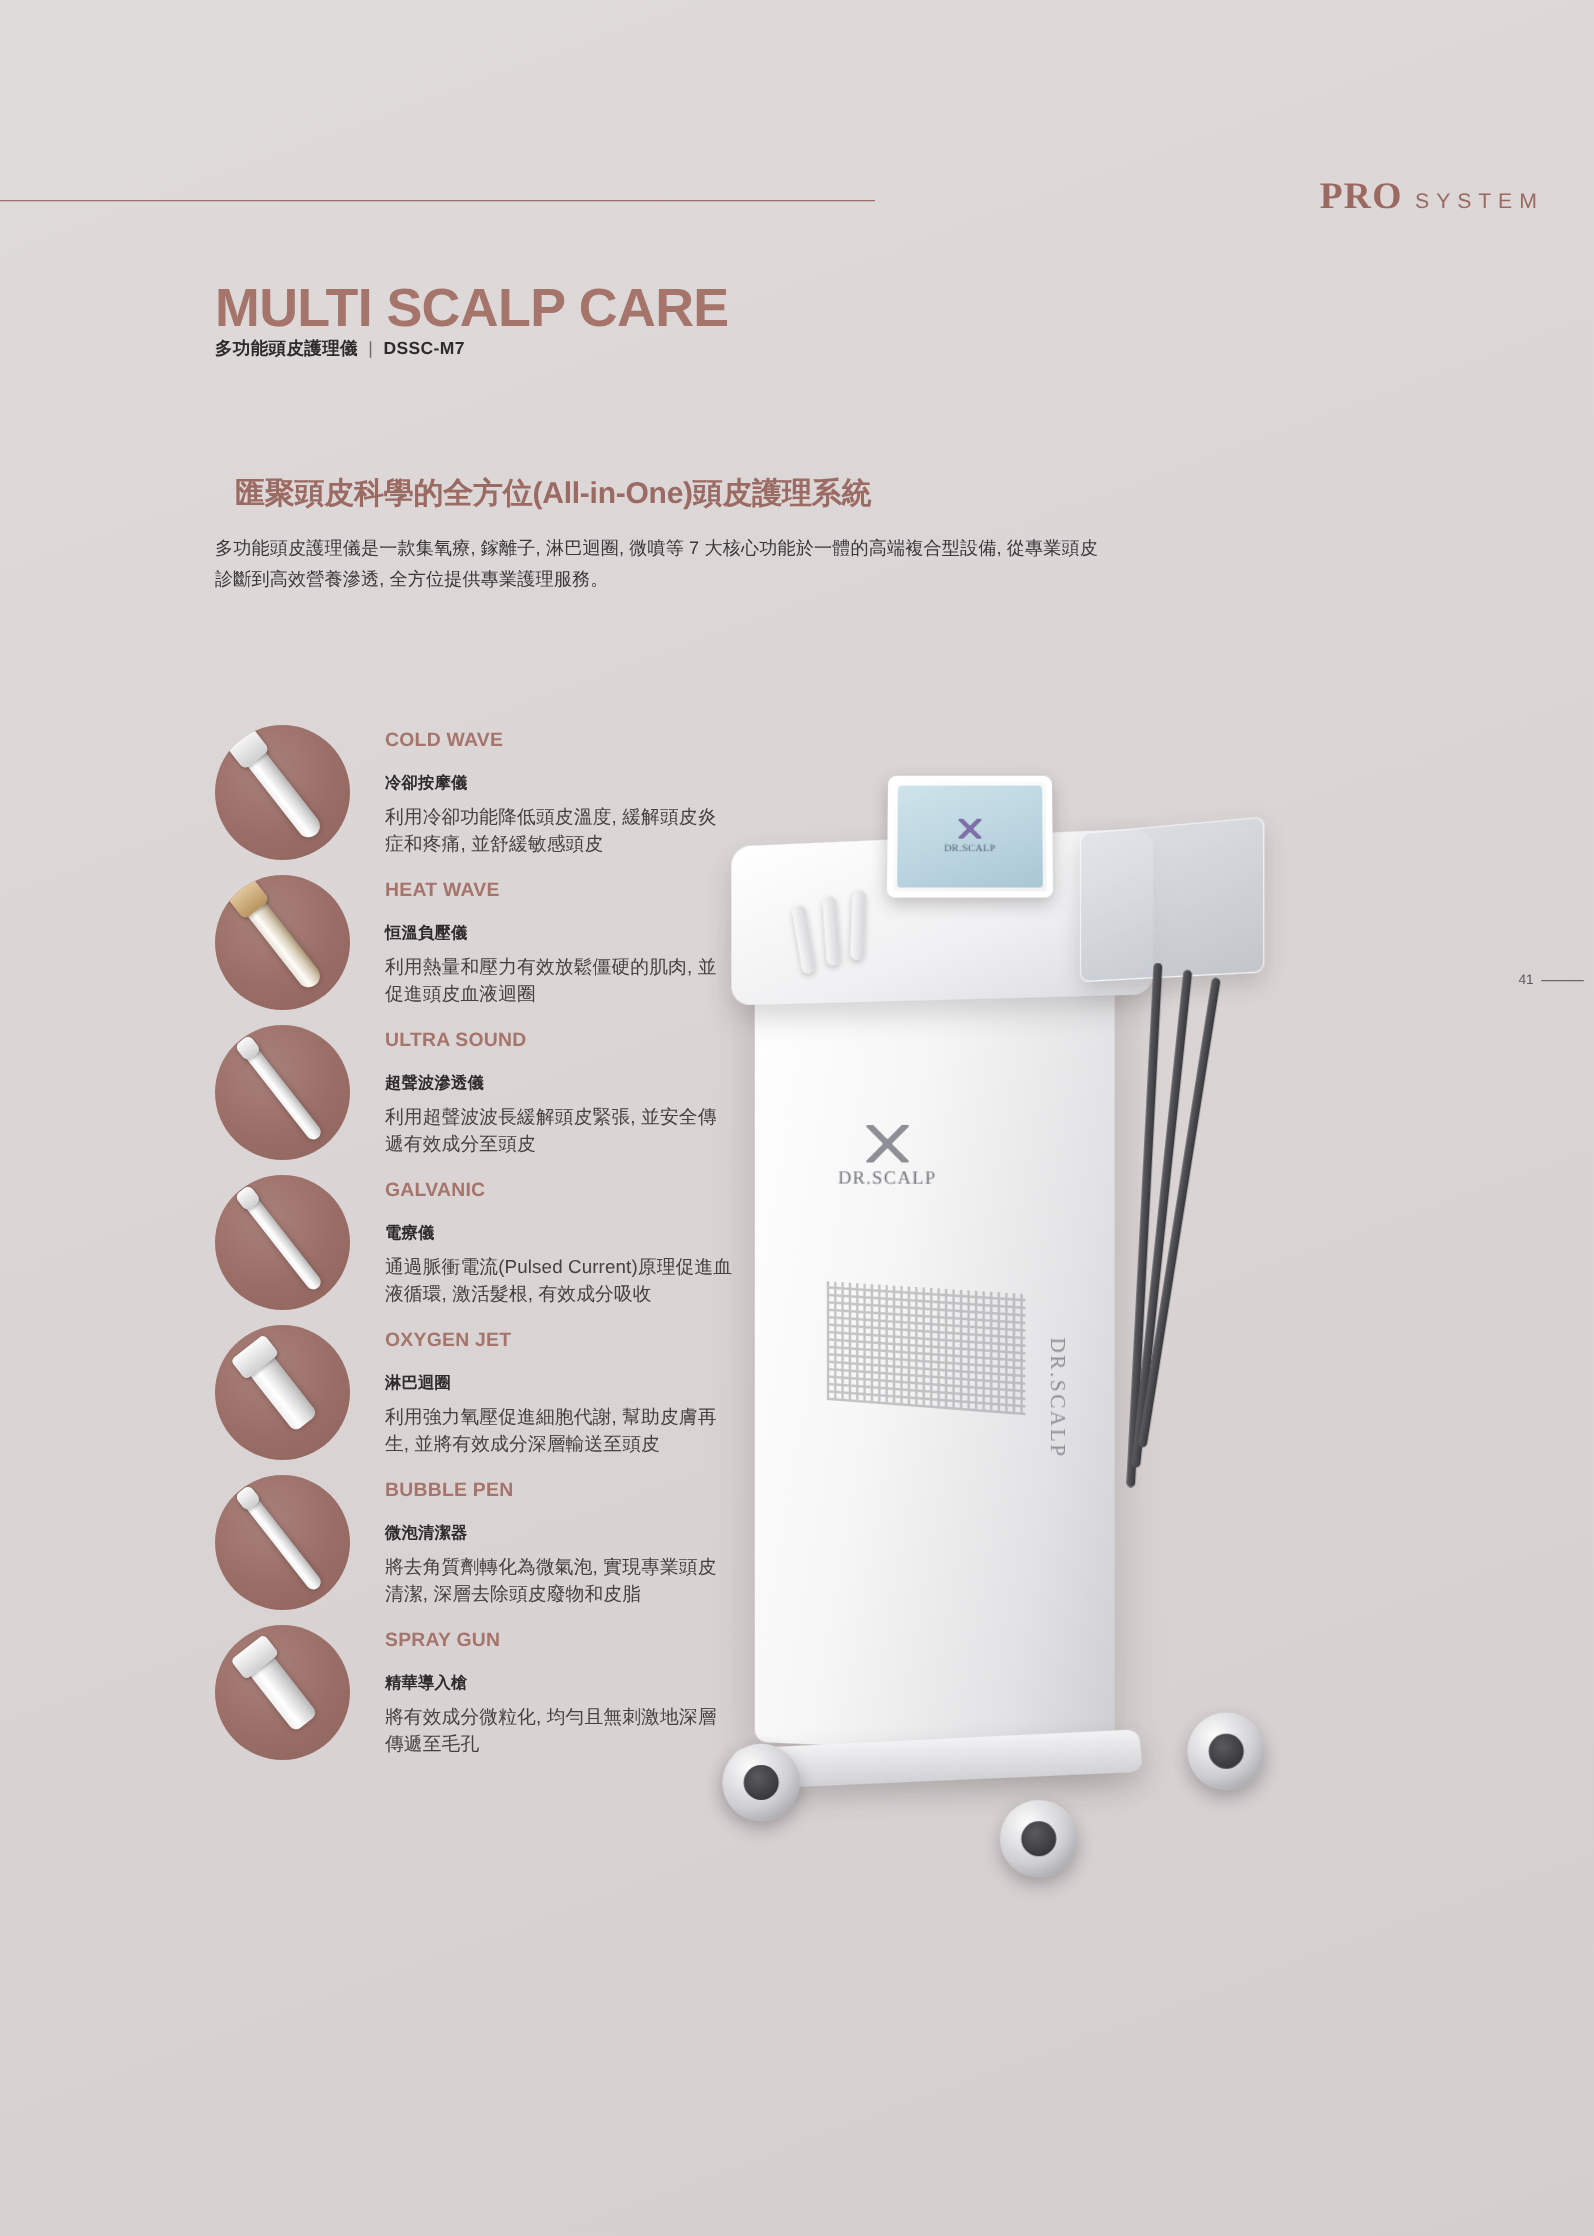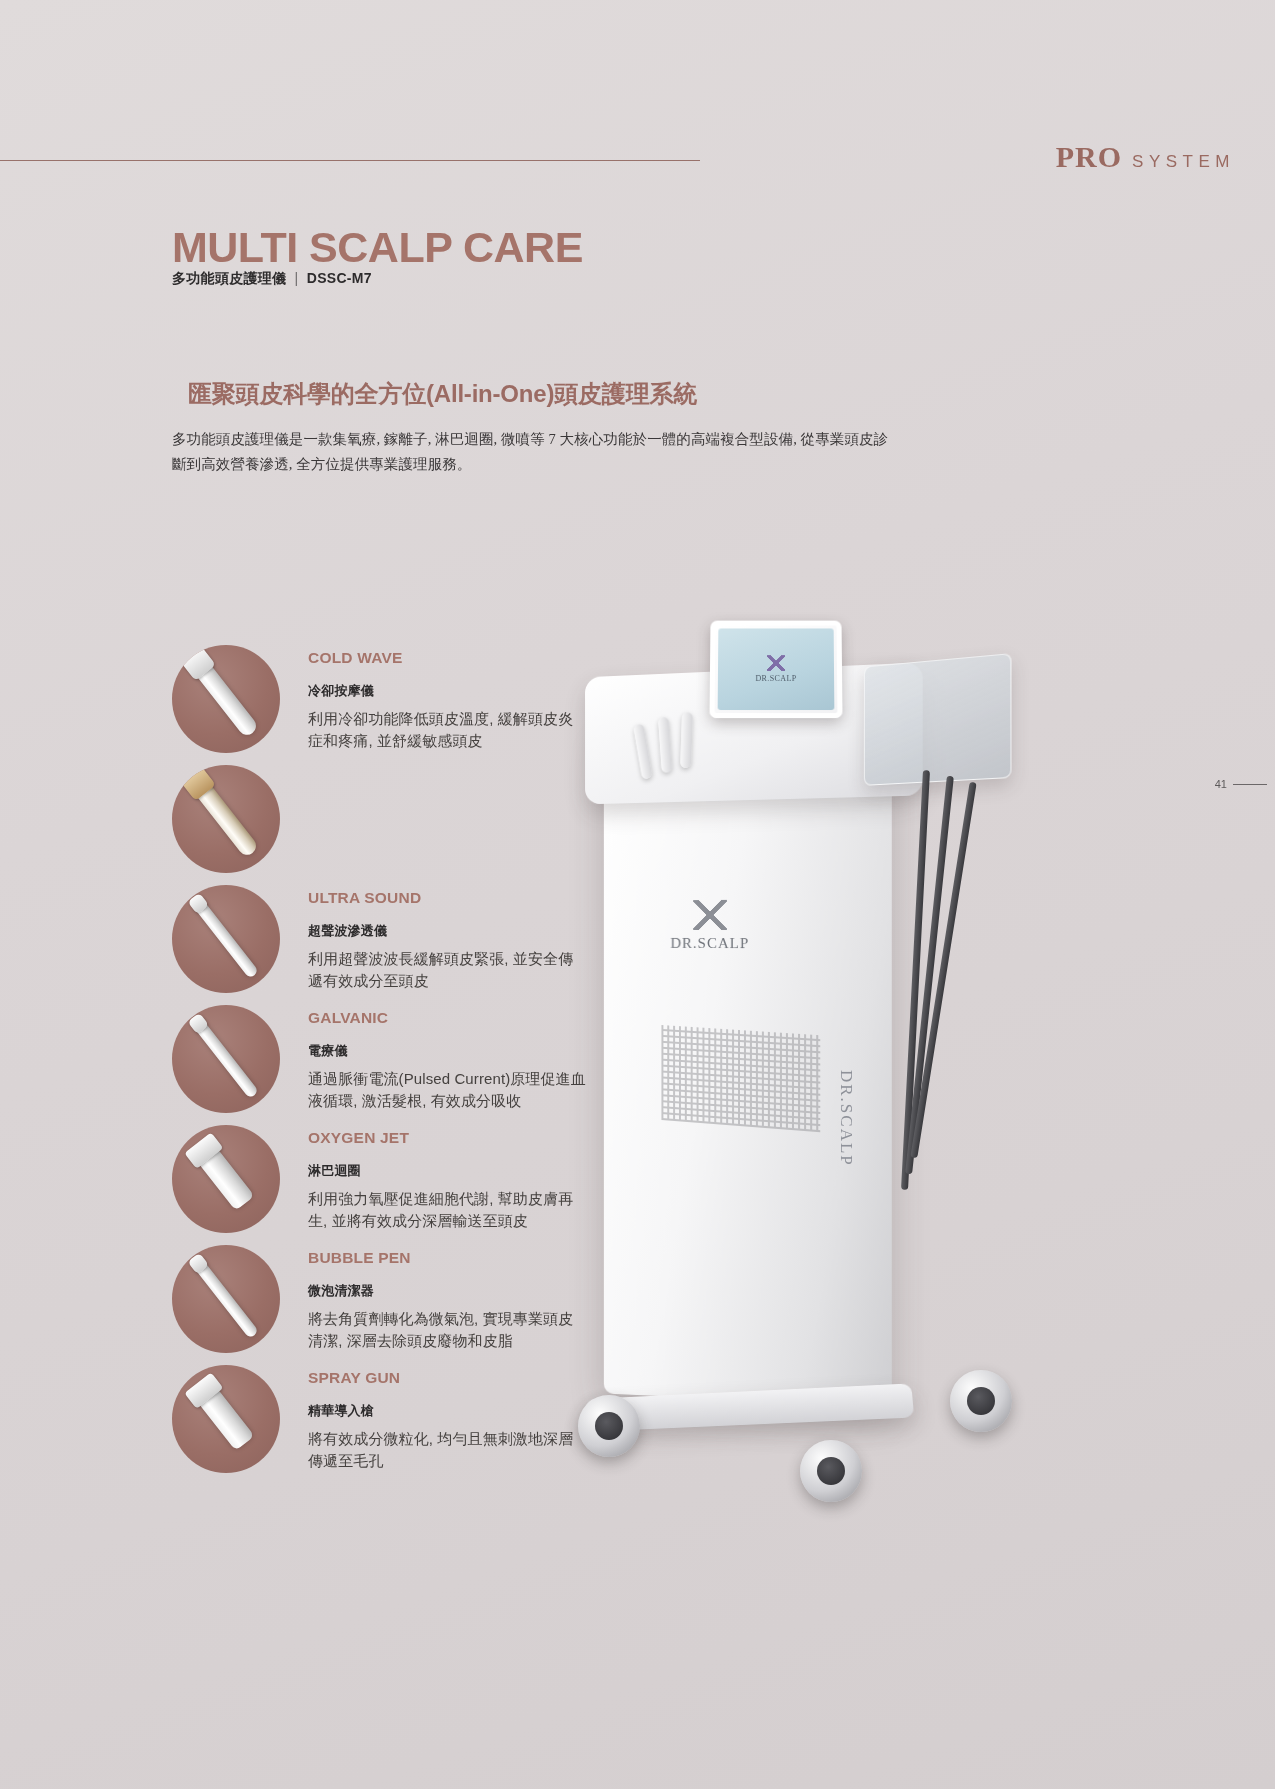--- a/index.html
+++ b/index.html
@@ -42,24 +42,23 @@
   .subtitle-line .sep{color:#6d6a6b;font-weight:400;margin:0 4px;}
   .lead{
     position:absolute;left:172px;top:362px;width:720px;
   }
   h2.lead-title{
     margin:16px;font-size:24px;font-weight:700;color:#9b6b63;letter-spacing:-.2px;
   }
   p.lead-body{
     margin:17px 0 0 0;font-size:14.5px;line-height:1.75;color:#3a3738;
     letter-spacing:.1px;
-    font-family:Liberation Serif, serif;
-  }
-  
-  .features{position:absolute;left:172px;top:641px;width:420px;}
+  }
+  
+  .features{position:absolute;left:172px;top:576px;width:420px;}
   .feature{
     position:relative;height:120px;
   }
   .f-circle{
     position:absolute;left:0;top:4px;width:108px;height:108px;border-radius:50%;
     background:radial-gradient(circle at 38% 32%,#a9817a 0%,#9a6e66 55%,#8d635c 100%);
     overflow:hidden;
   }
   .f-circle .tool{
     position:absolute;left:50%;top:50%;
@@ -251,20 +250,25 @@
         <div class="f-zh">冷卻按摩儀</div>
         <div class="f-desc">利用冷卻功能降低頭皮溫度, 緩解頭皮炎症和疼痛, 並舒緩敏感頭皮</div>
       </div>
     </div>
 
     <div class="feature">
       <div class="f-circle gold">
         <div class="tool"></div>
           <div class="tip"></div>
       </div>
+      <div class="f-text">
+        <div class="f-en">HEAT WAVE</div>
+        <div class="f-zh">恒溫負壓儀</div>
+        <div class="f-desc">利用熱量和壓力有效放鬆僵硬的肌肉, 並促進頭皮血液迴圈</div>
+      </div>
     </div>
 
     <div class="feature">
       <div class="f-circle slim">
         <div class="tool"></div>
           <div class="tip"></div>
       </div>
       <div class="f-text">
         <div class="f-en">ULTRA SOUND</div>
         <div class="f-zh">超聲波滲透儀</div>

